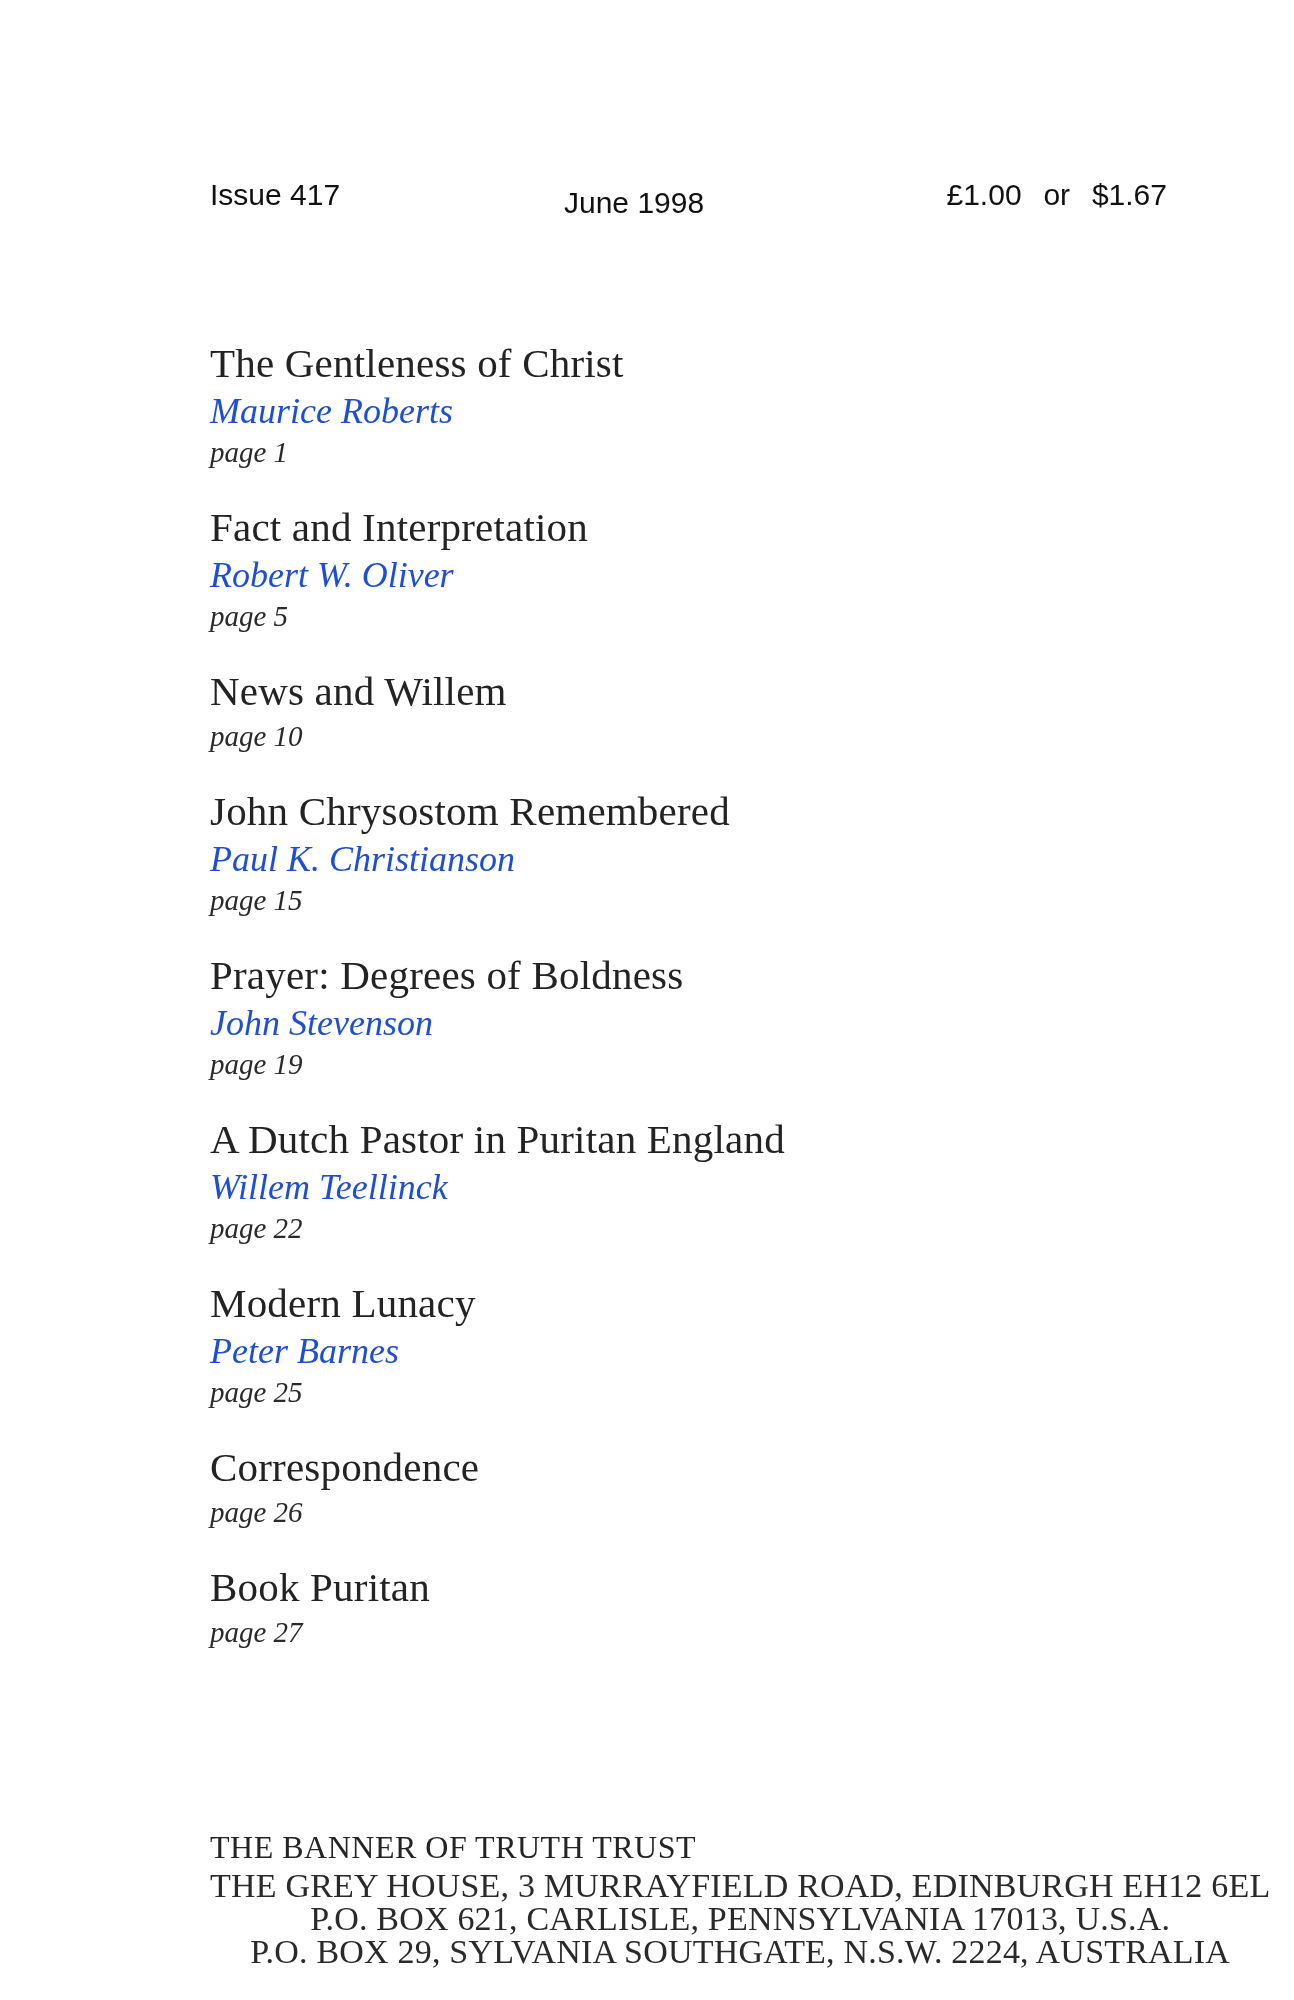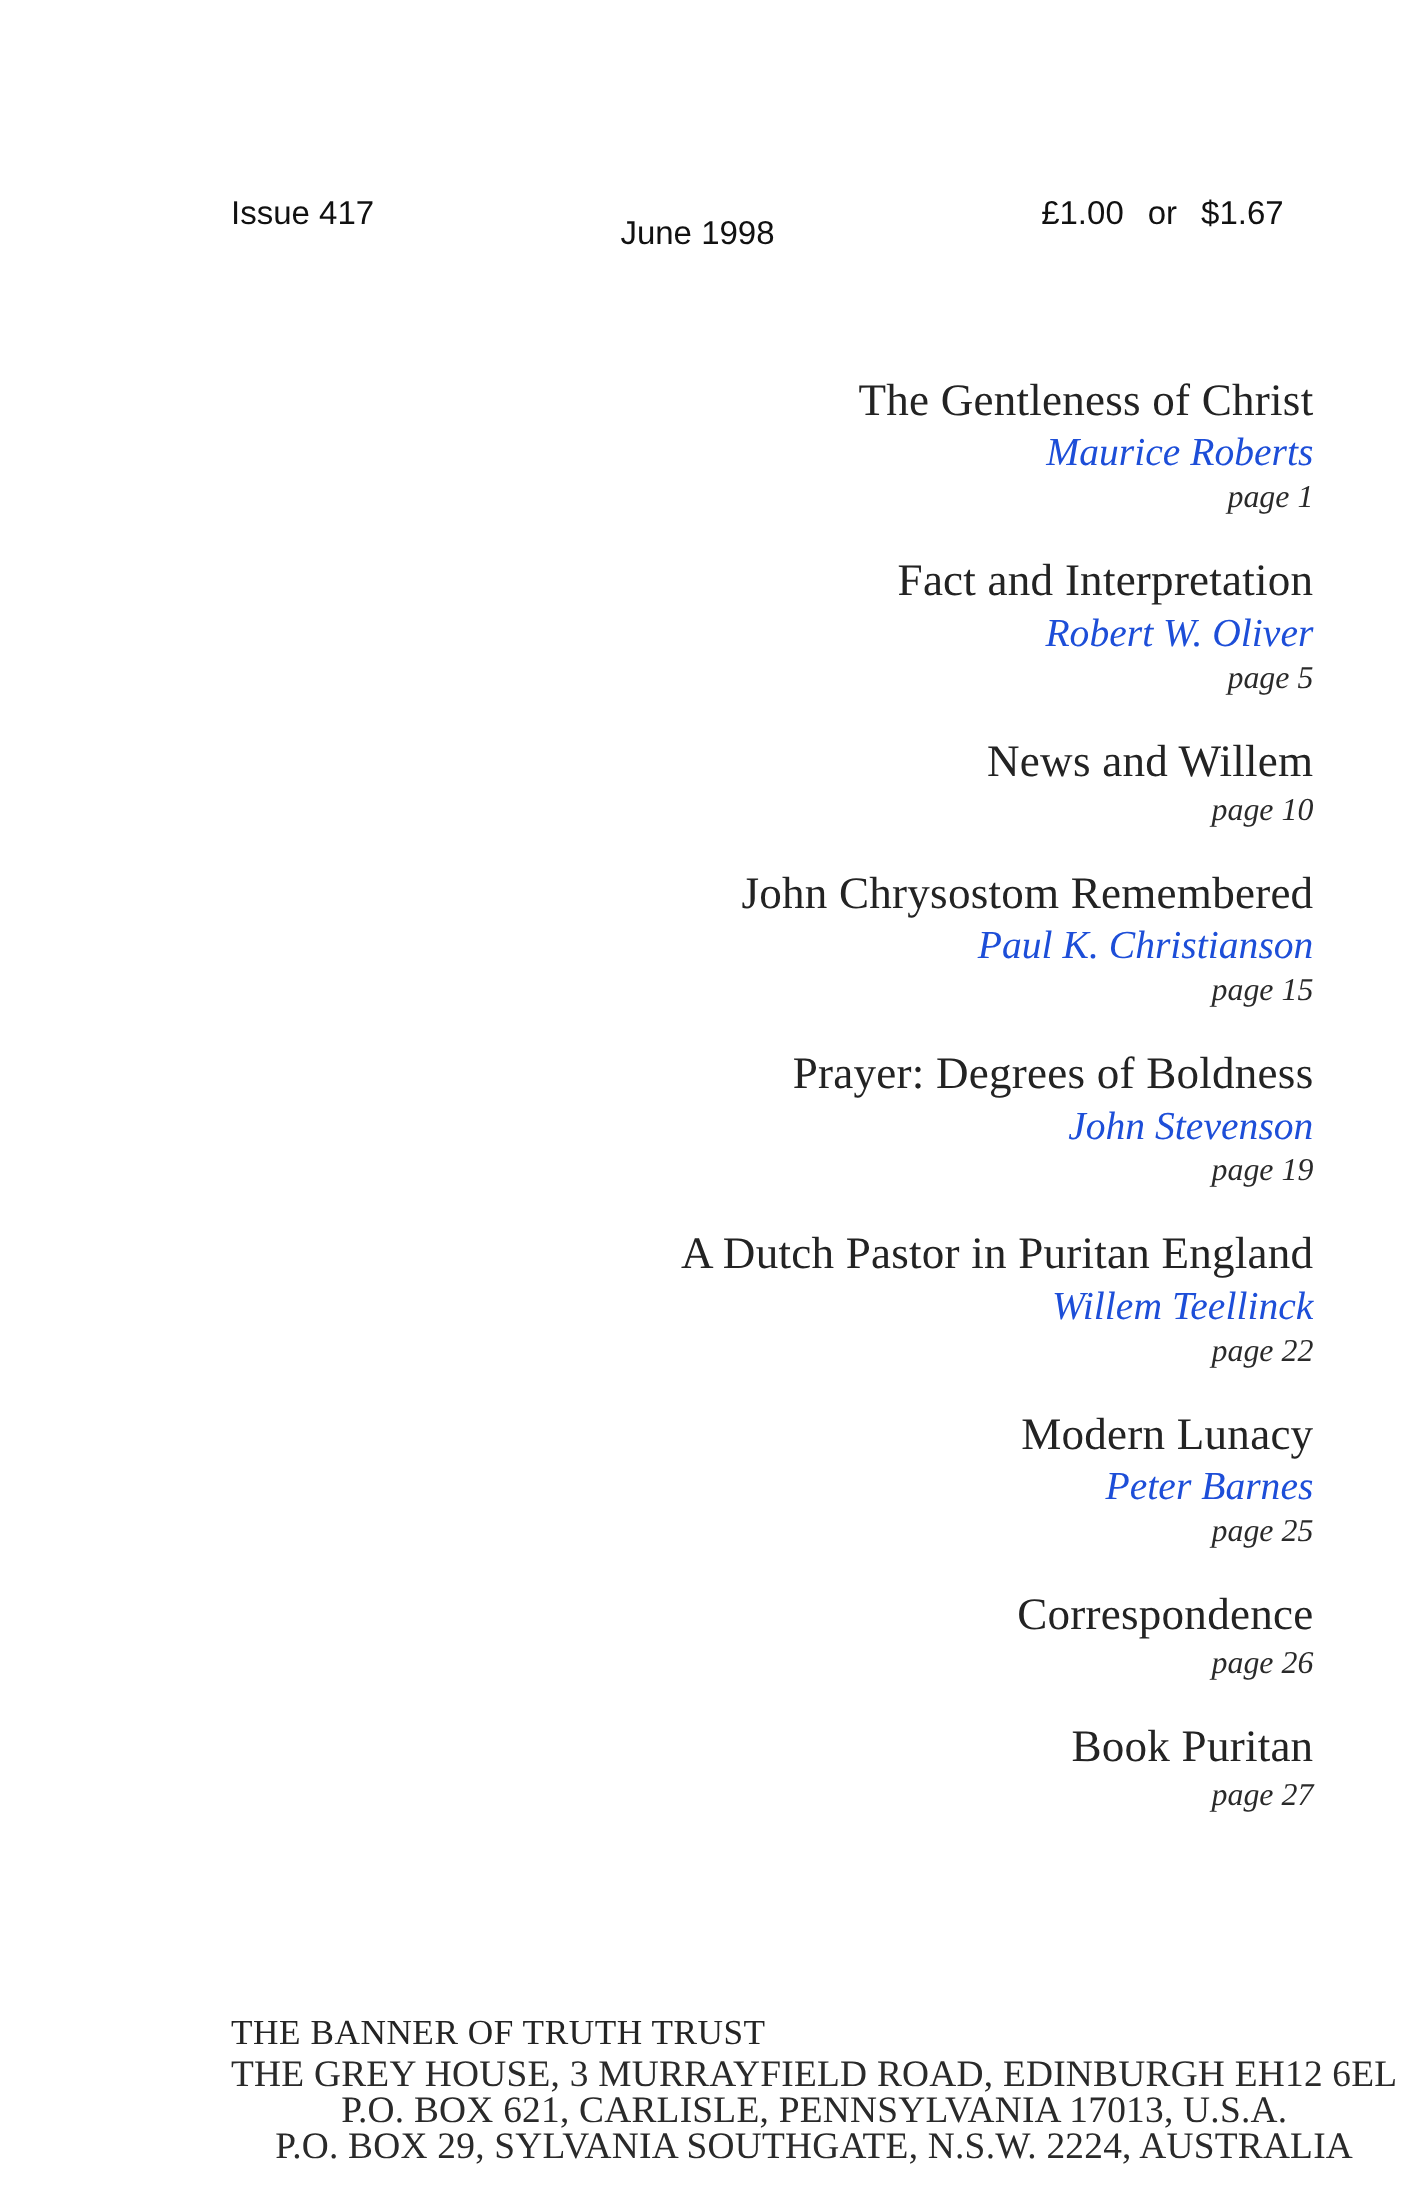--- a/index.html
+++ b/index.html
@@ -22,31 +22,31 @@
     left: 0;
     width: 100%;
     height: 40px;
     font-family: "Liberation Sans", sans-serif;
     font-weight: normal;
     font-size: 30px;
     line-height: 34px;
     color: #111111;
   }
   .masthead .issue { position: absolute; left: 210px; top: 0; }
-  .masthead .date  { position: absolute; left: 564px; top: 18px; }
+  .masthead .date  { position: absolute; left: 564px; top: 8px; }
   .masthead .price { position: absolute; right: 127px; top: 0; word-spacing: 0.45em; }
 
   
   .contents {
     position: absolute;
     top: 337px;
     left: 210px;
     right: 100px;
   }
-  .entry { margin-bottom: 30px; text-align: right; }
+  .entry { margin-bottom: 30px; }
   .entry-title {
     font-size: 41px;
     line-height: 52px;
     letter-spacing: 0.2px;
     color: #232323;
   }
   .entry-author {
     font-style: italic;
     font-size: 36px;
     line-height: 44px;

